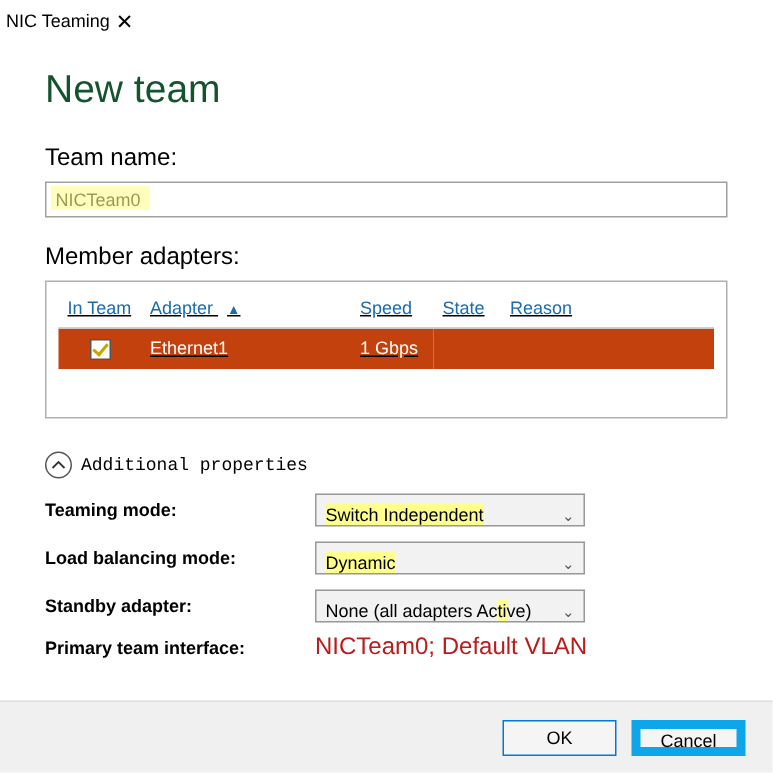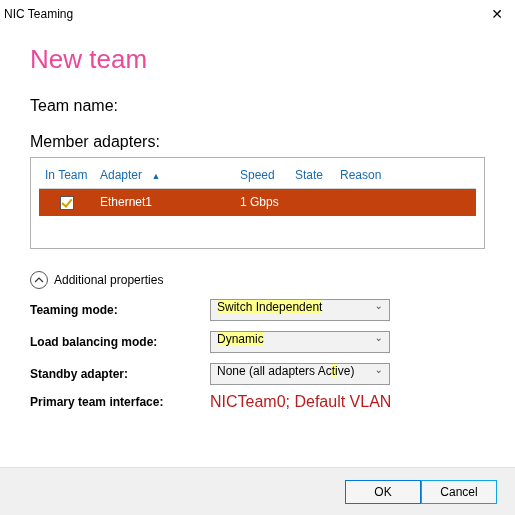--- a/index.html
+++ b/index.html
@@ -8,35 +8,34 @@
     font-family: "Segoe UI", Tahoma, sans-serif;
     font-size: 12px;
     background: #fff;
     color: #000;
     width: 515px;
     height: 515px;
     overflow: hidden;
   }
   .titlebar {
     display: flex;
-    justify-content: space-between;
     align-items: center;
     padding: 4px 8px 4px 4px;
     height: 28px;
   }
   .close-icon {
     font-size: 14px;
     padding: 0 4px;
     cursor: pointer;
   }
   .content {
     padding: 10px 30px 0 30px;
   }
   h1.page-title {
-    color: #ec4899;
+    color: #14532d;
     font-weight: 300;
     font-size: 26px;
     margin: 6px 0 22px 0;
   }
   .field-label {
     font-size: 16px;
     margin-bottom: 6px;
   }
   .text-input {
     width: 100%;
@@ -45,20 +44,21 @@
     padding: 2px 6px;
     font-family: inherit;
     font-size: 12px;
   }
   .hl {
     background: #ffff8d;
   }
   .table-wrap {
     border: 1px solid #b0b0b0;
     padding: 6px 8px;
+    text-decoration: underline;
   }
   table.adapters {
     width: 100%;
     border-collapse: collapse;
   }
   table.adapters th {
     text-align: left;
     color: #1a6bb0;
     font-weight: 400;
     font-size: 12px;
@@ -106,20 +106,21 @@
   .col-adapter { width: 140px; }
   .col-speed { width: 55px; }
   .col-state { width: 45px; }
   .col-reason { }
   .addl-row {
     margin-top: 22px;
     display: flex;
     align-items: center;
     gap: 6px;
     cursor: pointer;
+    font-family: Liberation Mono, monospace;
   }
   .chevron-circle {
     width: 18px;
     height: 18px;
     border: 1px solid #555;
     border-radius: 50%;
     display: inline-flex;
     align-items: center;
     justify-content: center;
     font-size: 10px;
@@ -134,21 +135,21 @@
     width: 180px;
     font-weight: 700;
     font-size: 12px;
   }
   .combo {
     width: 180px;
     height: 22px;
     border: 1px solid #999;
     background: #f2f2f2;
     display: flex;
-    align-items: flex-start;
+    align-items: flex-end;
     justify-content: space-between;
     padding: 0 6px;
     font-size: 12px;
     cursor: pointer;
   }
   .combo .chev {
     font-size: 10px;
     color: #555;
   }
   .link {
@@ -160,26 +161,27 @@
     position: absolute;
     bottom: 0;
     left: 0;
     right: 0;
     height: 48px;
     background: #f0f0f0;
     border-top: 1px solid #e0e0e0;
     display: flex;
     justify-content: flex-end;
     align-items: center;
+    gap: 10px;
     padding-right: 18px;
   }
   .btn {
     min-width: 76px;
     height: 24px;
-    border: 1px solid #0ea5e9;
+    border: 6px solid #0ea5e9;
     background: #f5f5f5;
     font-family: inherit;
     font-size: 12px;
     cursor: pointer;
   }
   .btn.default {
     border: 1px solid #0078d7;
   }
 </style>
 </head>
@@ -187,20 +189,24 @@
 
 <div class="titlebar">
   <span>NIC Teaming</span>
   <span class="close-icon">✕</span>
 </div>
 
 <div class="content">
   <h1 class="page-title">New team</h1>
 
   <div class="field-label">Team name:</div>
+  <div style="position:relative;">
+    <input class="text-input" type="text" value="NICTeam0" style="">
+    <div style="position:absolute;left:4px;top:3px;height:16px;width:66px;background:#ffff8d;opacity:0.6;pointer-events:none;"></div>
+  </div>
 
   <div class="field-label" style="margin-top:18px;">Member adapters:</div>
 
   <div class="table-wrap">
     <table class="adapters">
       <thead>
         <tr>
           <th class="col-inteam">In Team</th>
           <th class="col-adapter">
             <span>Adapter</span>

